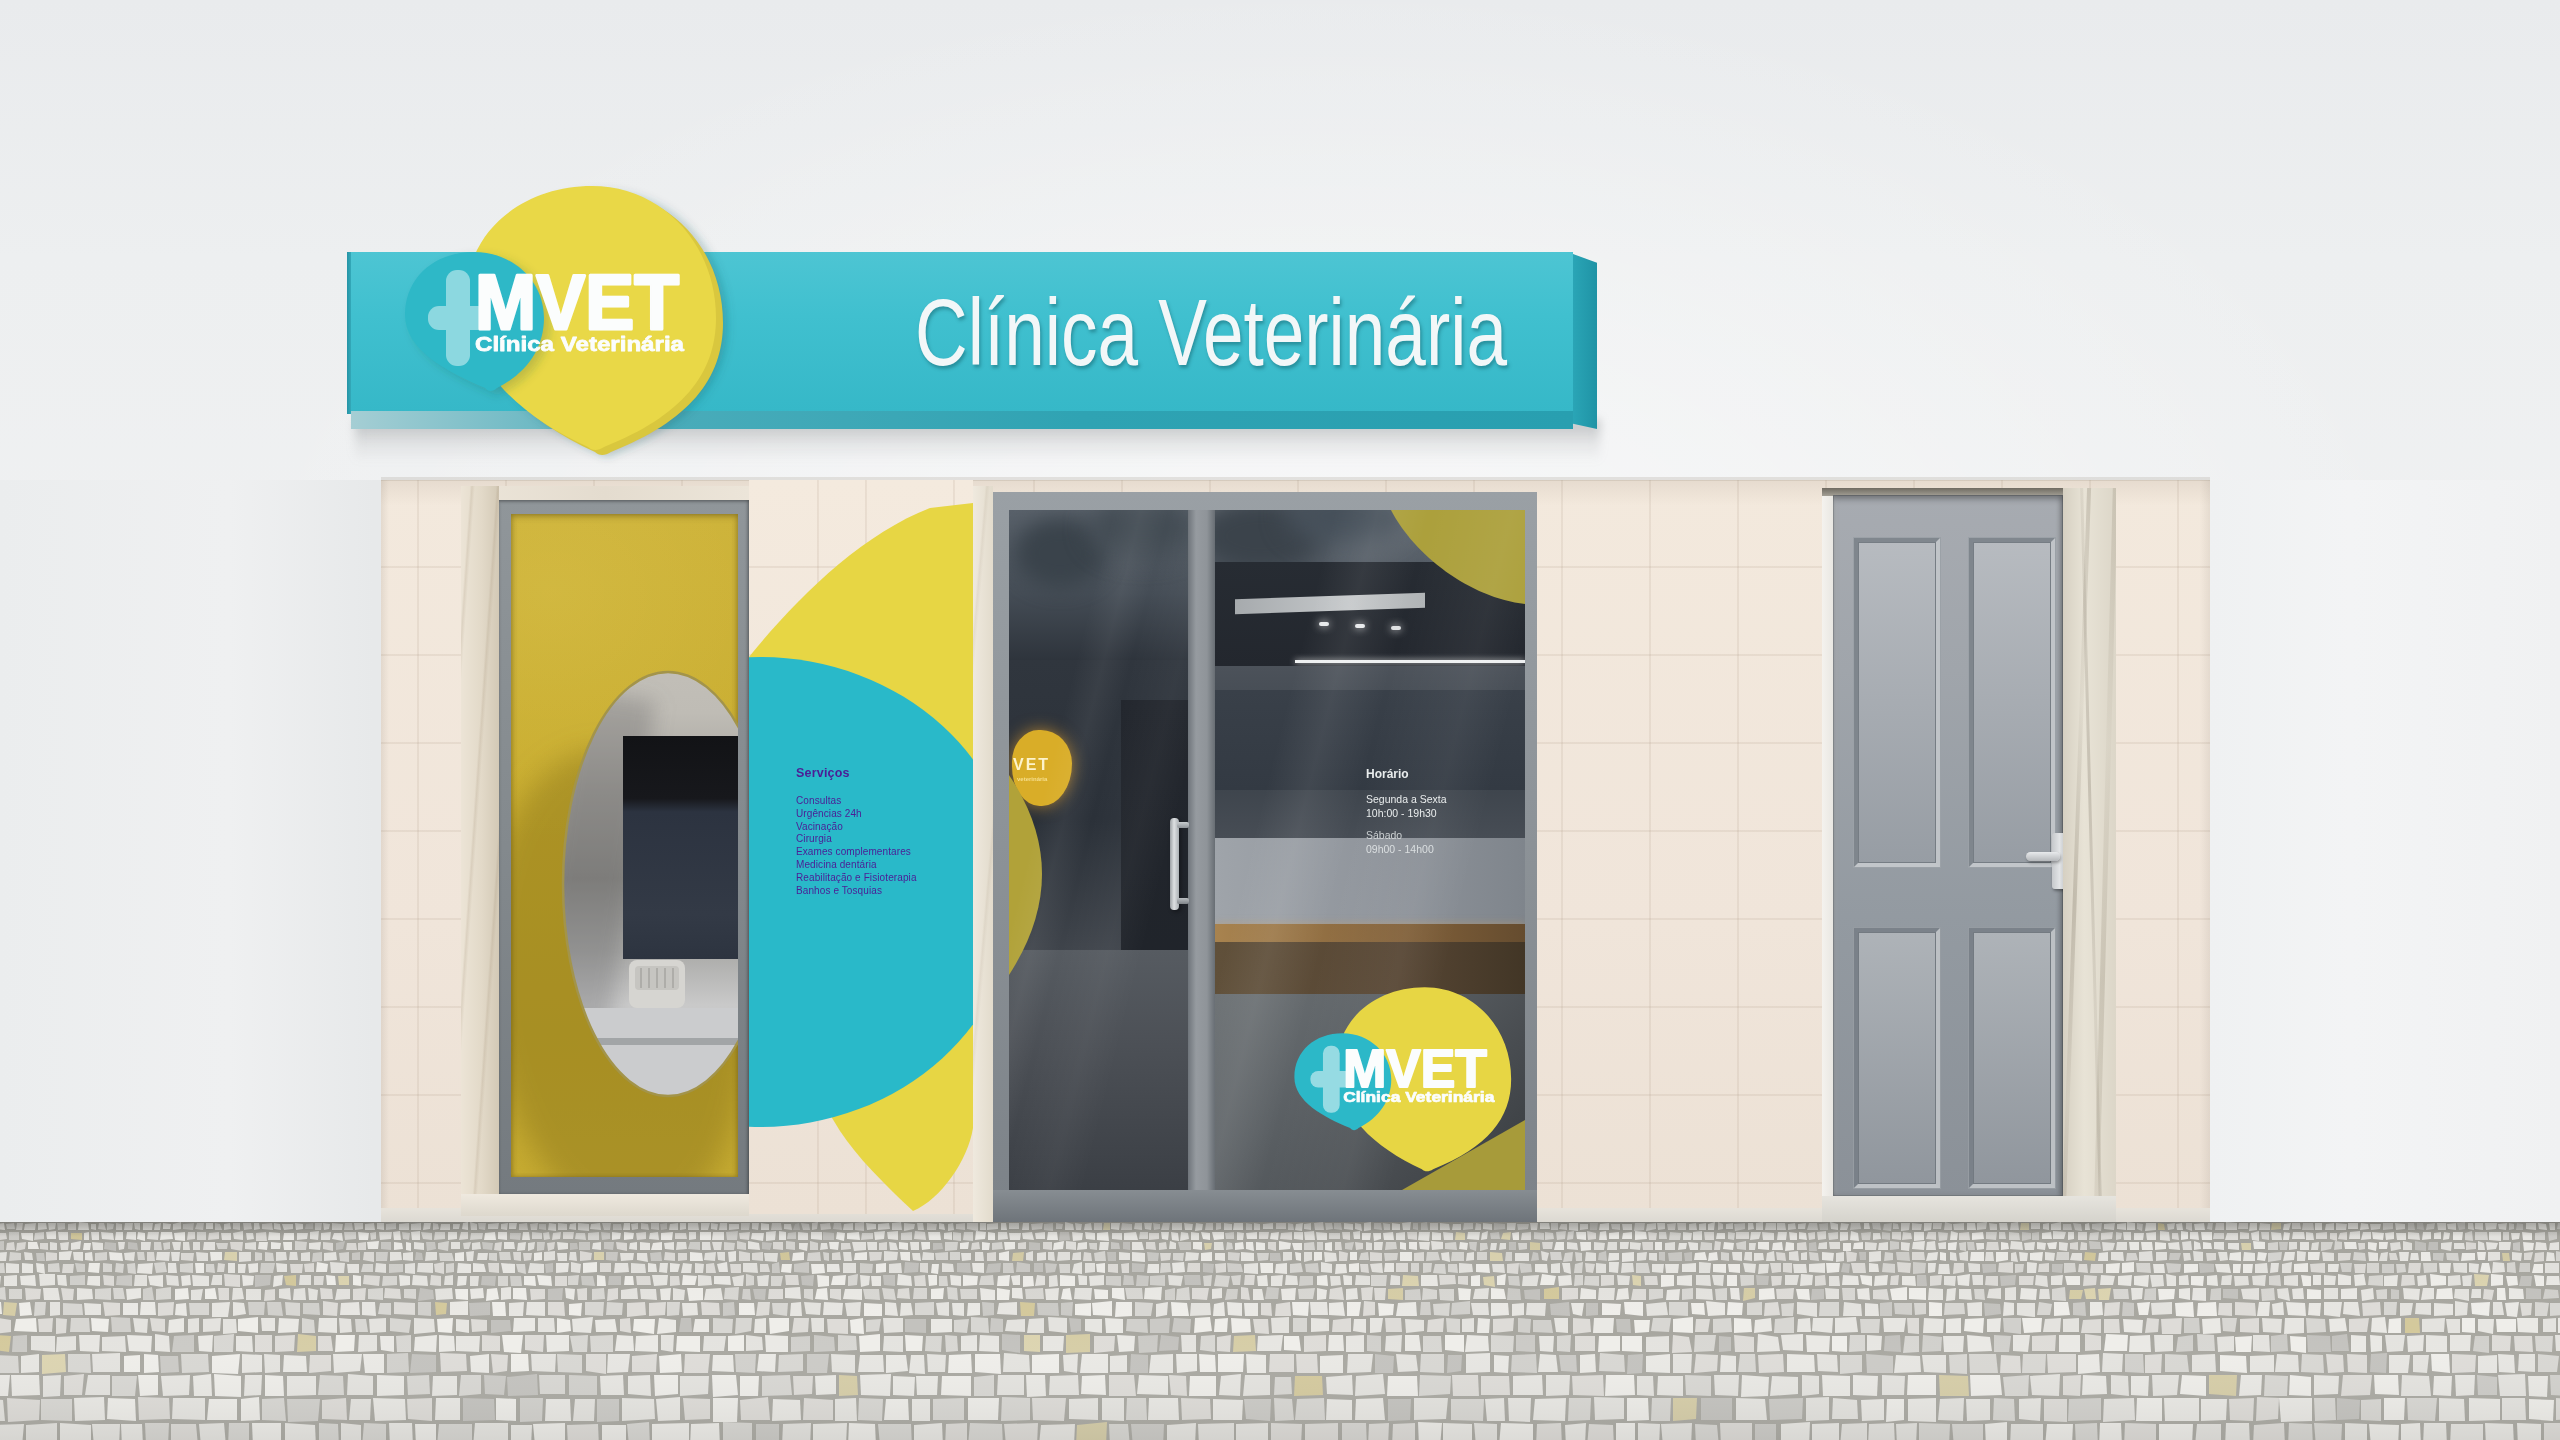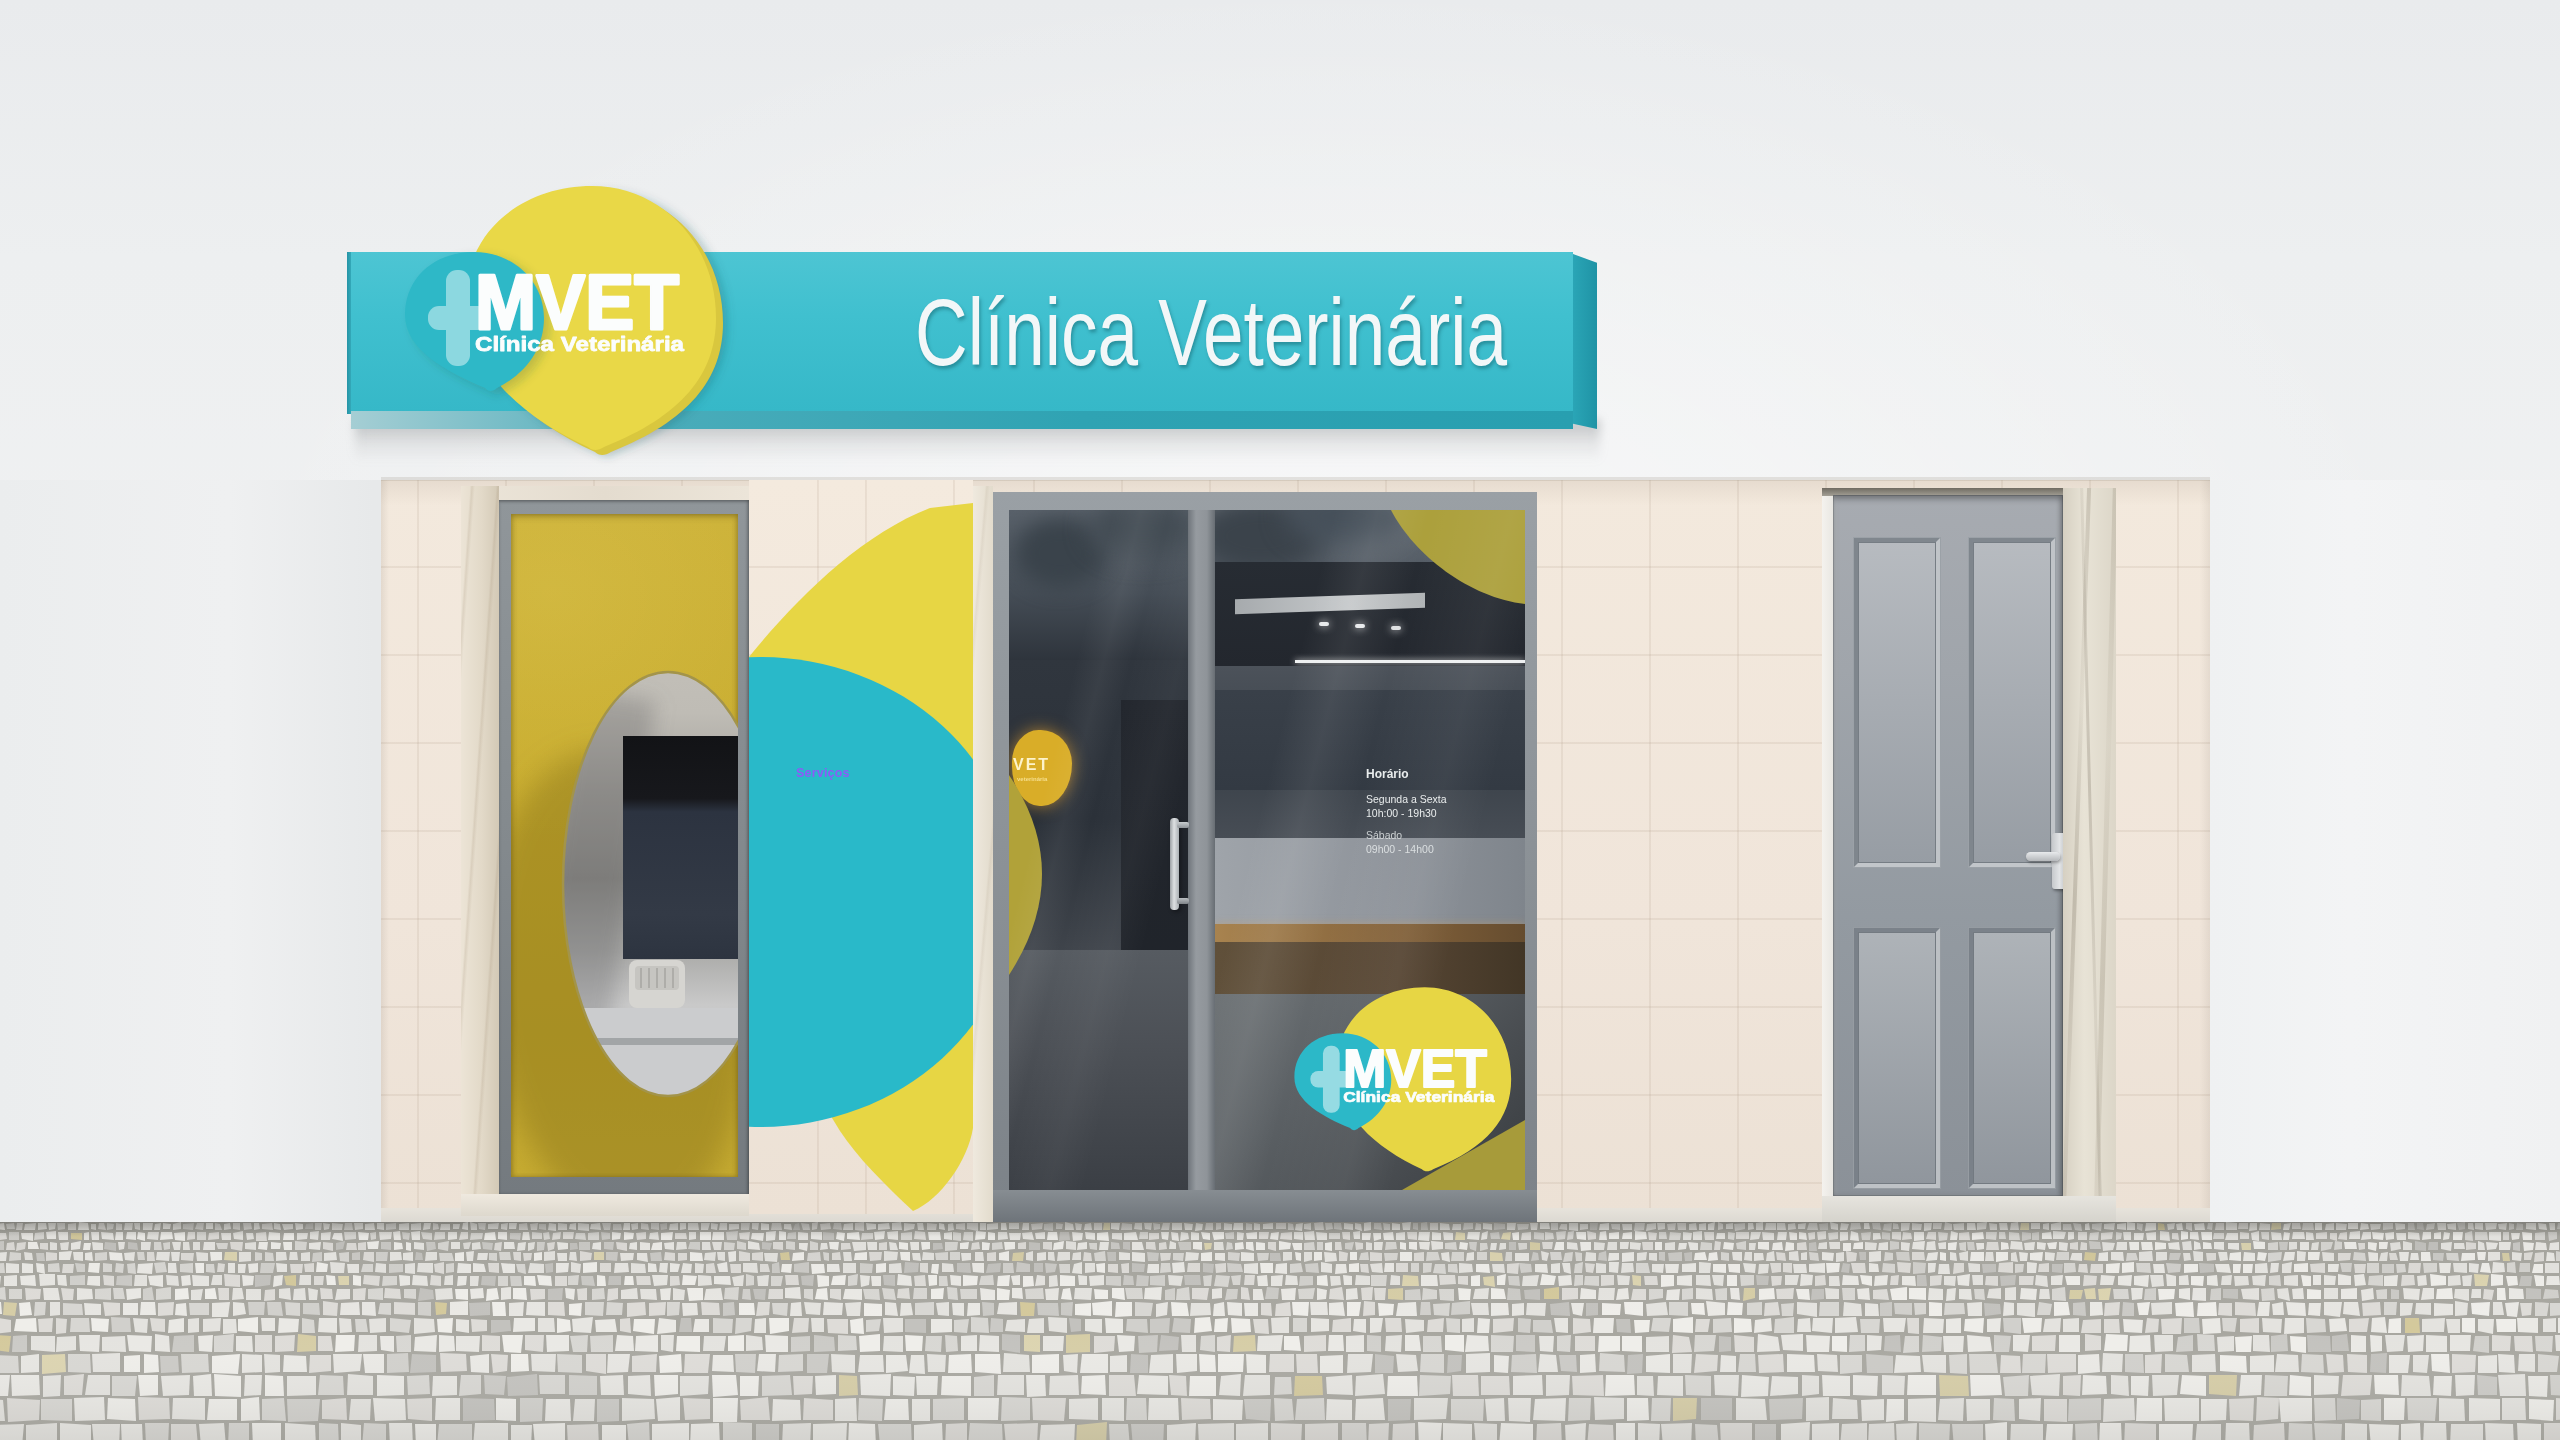--- a/index.html
+++ b/index.html
@@ -111,22 +111,25 @@
      repeating-linear-gradient(180deg, rgba(168,148,128,0.0) 0px, rgba(168,148,128,0.0) 86px, rgba(168,148,128,0.30) 87px, rgba(168,148,128,0.0) 88px),
      linear-gradient(180deg,#f4eade 0%,#f0e5da 60%,#ece1d5 100%);
     background-position:-368px 0px,-368px 0px,0 0;"></div>
 
   <svg class="abs" style="left:0;top:0" width="224" height="734" viewBox="749 480 224 734" xmlns="http://www.w3.org/2000/svg">
     <path d="M749 657 C 795 600, 860 535, 930 508 L 973 503 L 973 1128 C 968 1160, 941 1199, 913 1211 C 885 1185, 857 1157, 840 1131 C 797 1063, 760 962, 749 872 Z" fill="#e7d644"></path>
 
     <ellipse cx="760" cy="892" rx="258" ry="235" fill="#29b9c9"></ellipse>
   </svg>
 
-  <div class="abs" style="left:47px;top:286px;width:170px;color:#8b5cf6;">
+  <div class="abs" style="left:47px;top:286px;width:170px;color:#4c1d95;">
     <div style="font-size:12.5px;font-weight:bold;letter-spacing:0.2px;">Serviços</div>
+    <div style="font-size:10px;line-height:12.8px;margin-top:15px;letter-spacing:0.1px;">
+      Consultas<br>Urgências 24h<br>Vacinação<br>Cirurgia<br>Exames complementares<br>Medicina dentária<br>Reabilitação e Fisioterapia<br>Banhos e Tosquias
+    </div>
   </div>
 </div>
 
 <div class="abs" style="left:973px;top:486px;width:20px;height:736px;
   background:
    repeating-linear-gradient(95deg, rgba(140,120,95,0.00) 0 12px, rgba(140,120,95,0.10) 14px, rgba(140,120,95,0.00) 17px 36px),
    linear-gradient(90deg,#efe9de,#e2dbcc);"></div>
 
 <div class="abs" style="left:993px;top:492px;width:544px;height:730px;
   background:linear-gradient(180deg,#9aa0a5 0%,#8d9398 45%,#7c8288 100%);"></div>

